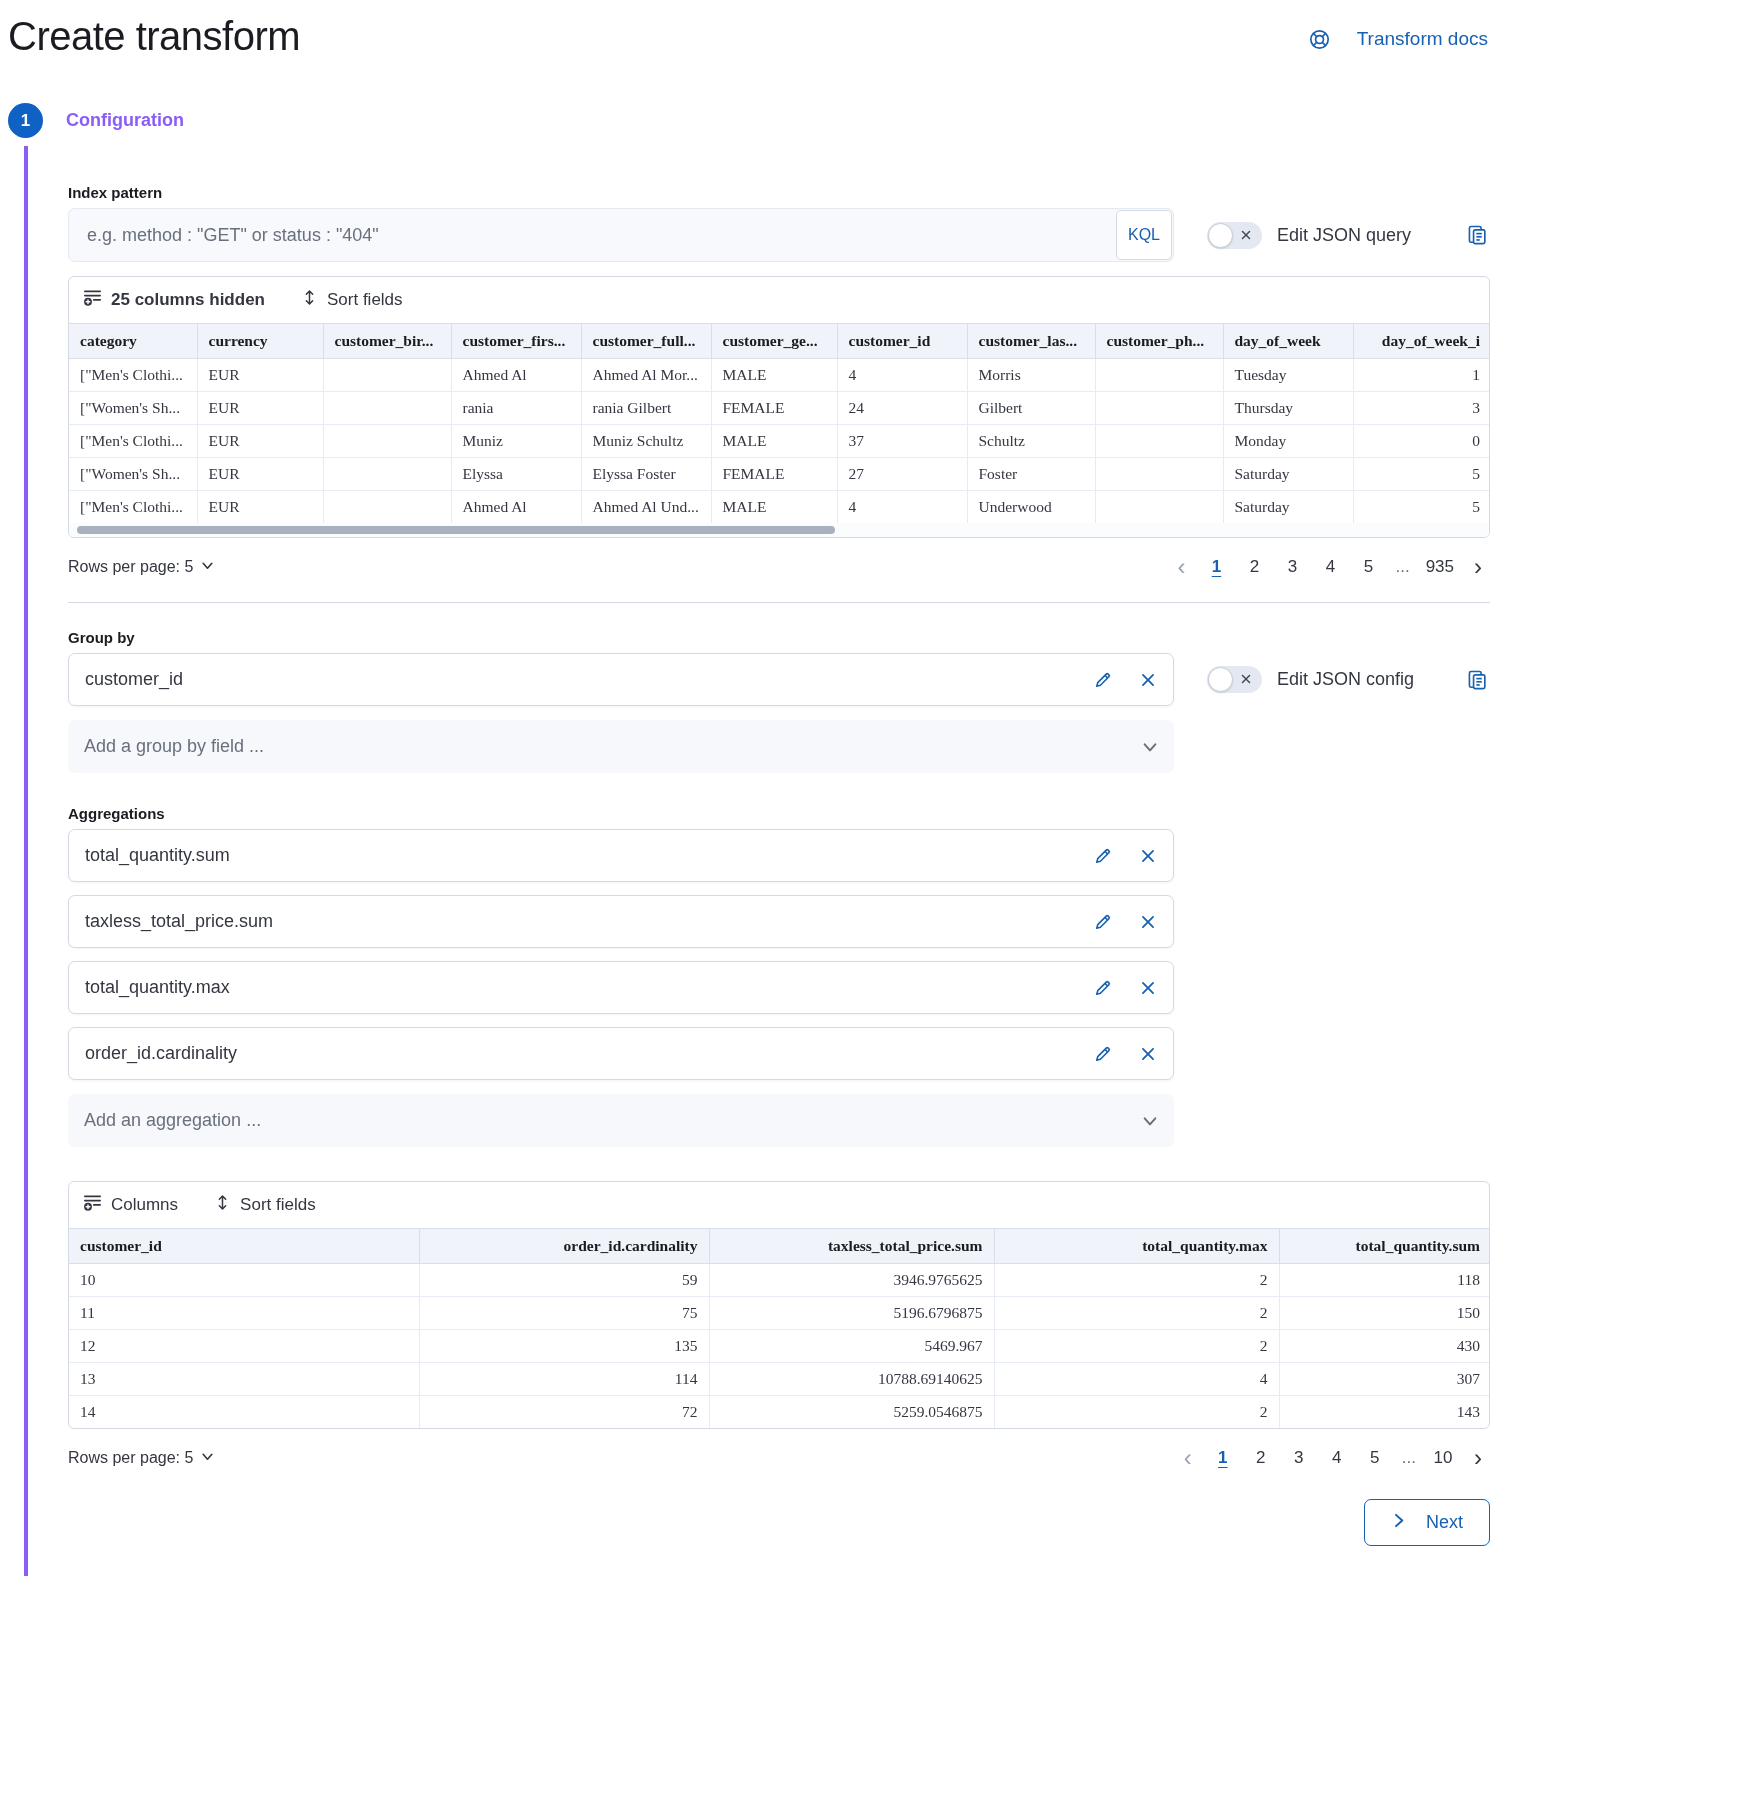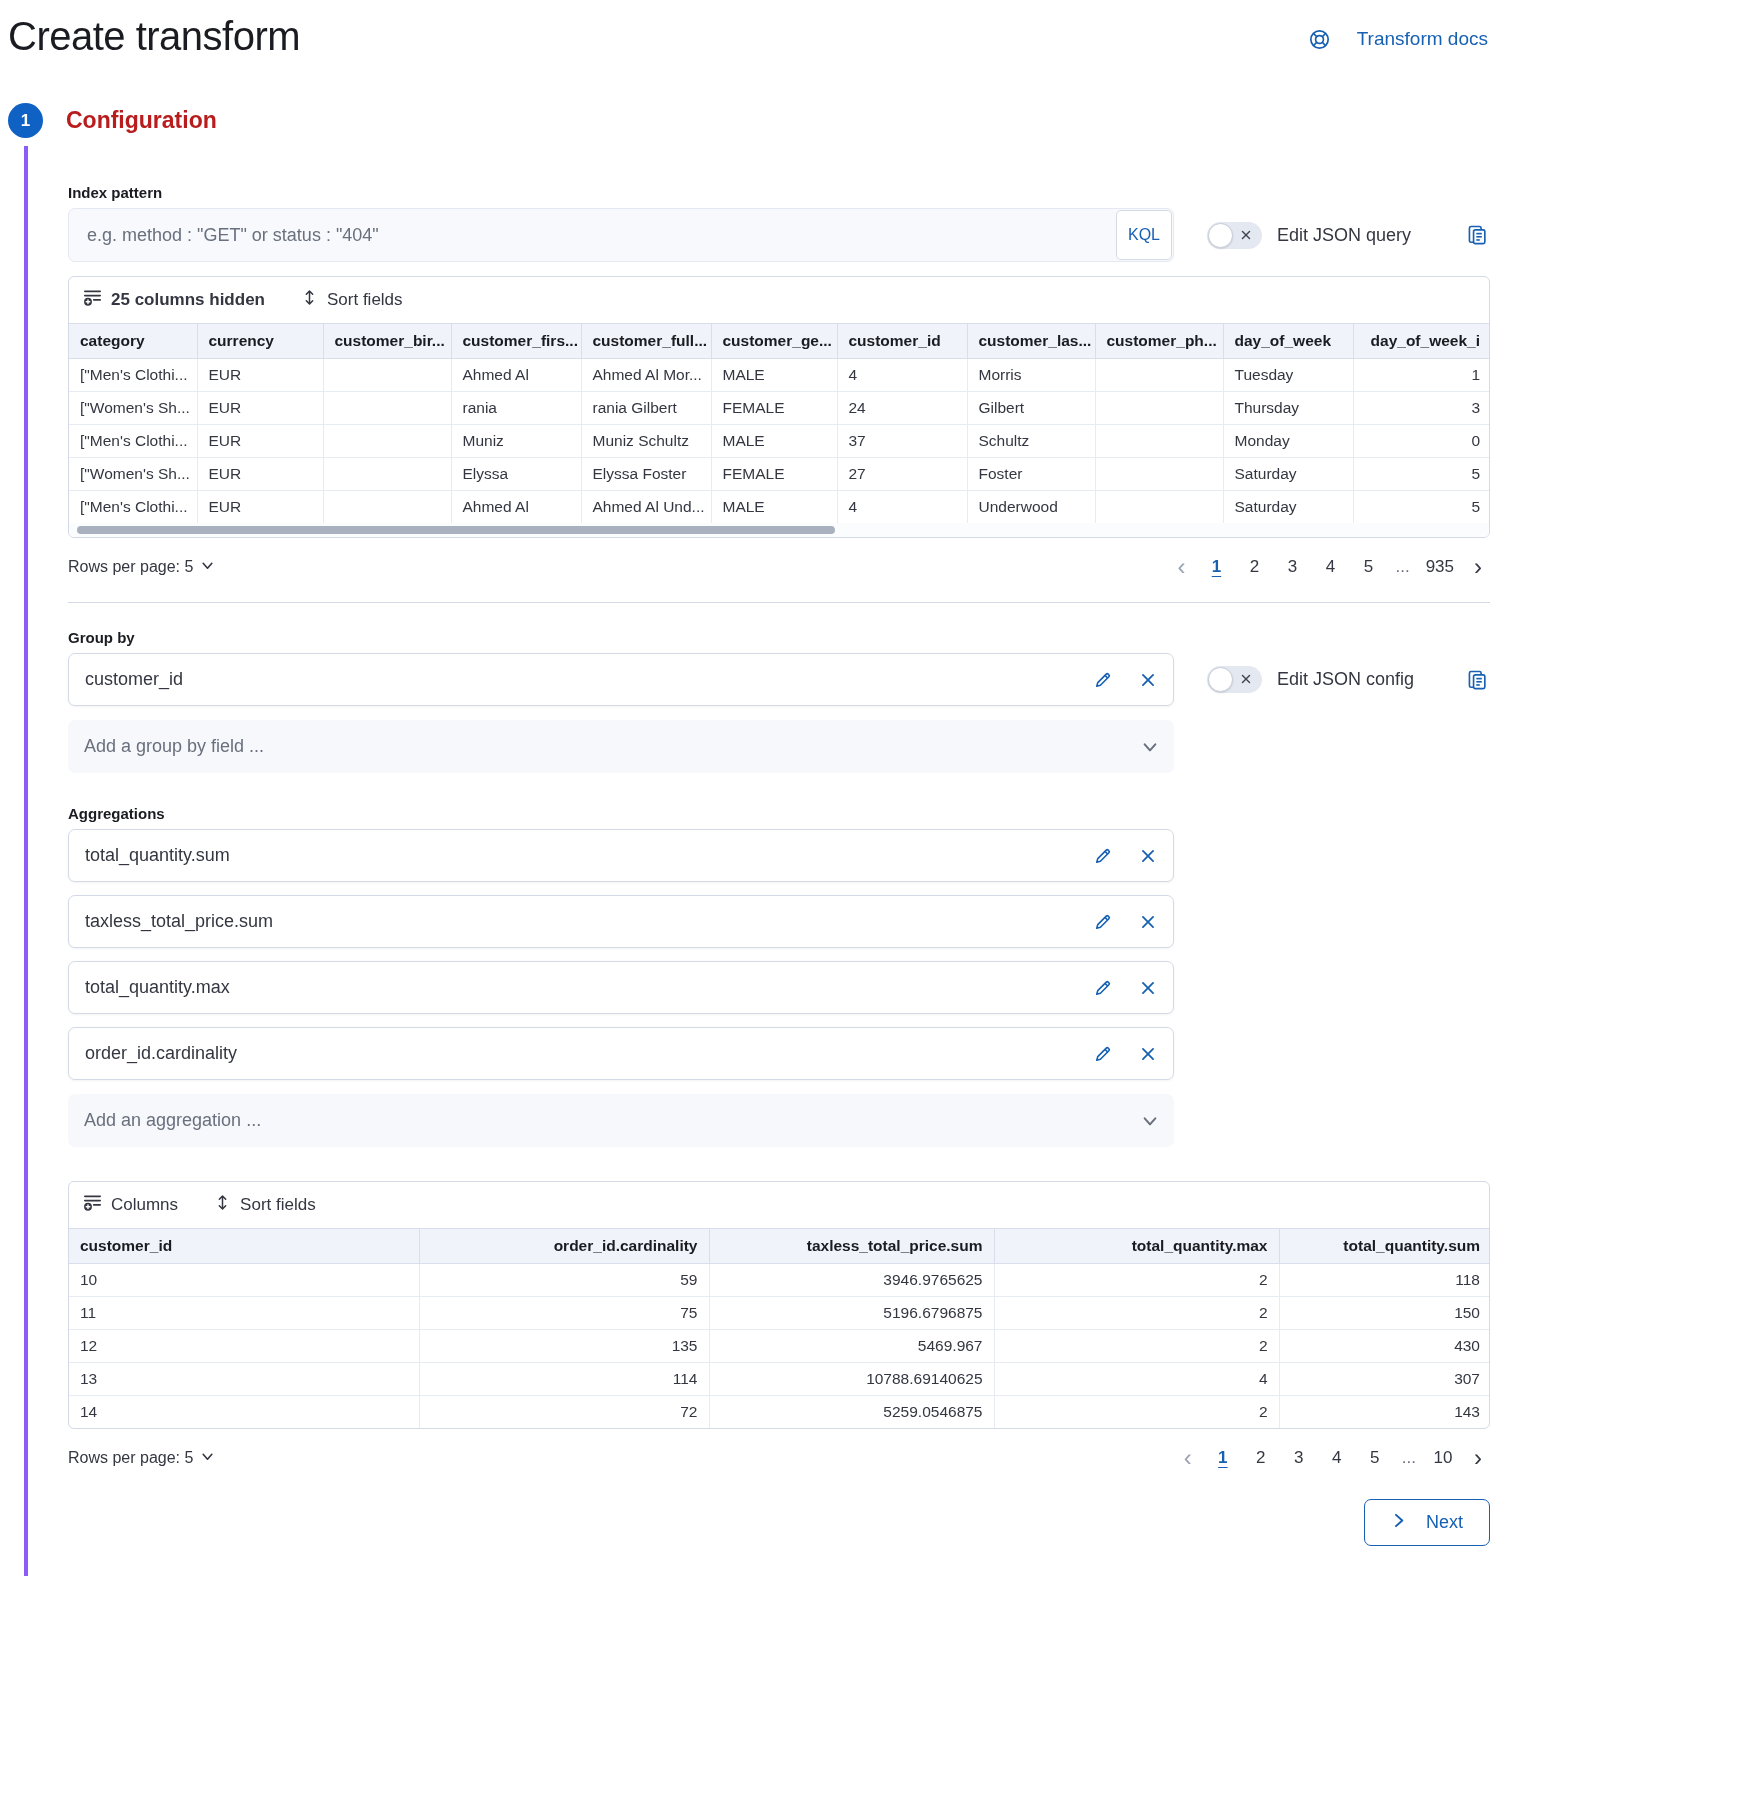--- a/index.html
+++ b/index.html
@@ -15,21 +15,21 @@
   
   .page-header { display:flex; justify-content:space-between; align-items:flex-start; }
   .page-title { font-size:40px; font-weight:400; color:#1a1c21; letter-spacing:-0.5px; }
   .docs-link { display:flex; align-items:center; gap:27px; color:#1760b2; font-size:19px; margin-top:14px; cursor:pointer; }
   .docs-link svg { display:block; }
 
   
   .step-header { display:flex; align-items:center; gap:23px; margin-top:44px; }
   .step-badge { width:35px; height:35px; border-radius:50%; background:#1061c4; color:#fff;
     font-size:17px; font-weight:700; display:flex; align-items:center; justify-content:center; }
-  .step-title { font-size:23px; font-weight:700; color:#b91c1c; }
+  .step-title { font-size:18px; font-weight:700; color:#8b5cf6; }
   .step-body { margin-left:16px; border-left:4px solid #8b5cf6; padding-left:40px; margin-top:8px; padding-top:38px; padding-bottom:30px; }
 
   .field-label { font-size:15px; font-weight:700; color:#1a1c21; margin-bottom:7px; }
   .index-value { font-size:18px; color:#343741; margin-bottom:24px; }
 
   
   .row-flex { display:flex; align-items:center; }
   .query-box { width:1106px; height:54px; background:#f7f9fc; border:1px solid #e3e8f1; border-radius:7px;
     display:flex; align-items:stretch; overflow:hidden; }
   .query-input { flex:1; border:none; outline:none; background:transparent; font-family:"Liberation Sans",sans-serif;
@@ -44,21 +44,21 @@
     background:#fff; border:1px solid #c6cdd9; box-shadow:0 1px 2px rgba(0,0,0,.12); }
   .switch .off-x { position:absolute; right:9px; top:6px; }
   .switch-label { font-size:18px; color:#343741; }
   .copy-btn { margin-left:auto; cursor:pointer; display:flex; }
 
   
   .grid-box { width:1422px; border:1px solid #d3dae6; border-radius:6px; overflow:hidden; margin-top:14px; background:#fff; }
   .grid-toolbar { display:flex; align-items:center; gap:36px; padding:11px 14px; }
   .toolbar-btn { display:flex; align-items:center; gap:9px; font-size:17px; font-weight:700; color:#343741; cursor:pointer; }
   .toolbar-btn.plain { font-weight:400; }
-  table.grid { border-collapse:collapse; table-layout:fixed; width:1422px; font-size:15.5px; }
+  table.grid { border-collapse:collapse; table-layout:fixed; width:1422px; font-size:15.5px;font-family:Liberation Serif, serif; }
   table.grid th { background:#f0f3f9; font-weight:700; color:#1a1c21; text-align:left; padding:8px 11px;
     border-top:1px solid #d9dfea; border-bottom:1px solid #d9dfea; border-right:1px solid #d9dfea;
     white-space:nowrap; overflow:hidden; }
   table.grid th:last-child { border-right:none; }
   table.grid td { padding:7px 11px; border-right:1px solid #e7ebf3; border-bottom:1px solid #e7ebf3;
     white-space:nowrap; overflow:hidden; color:#343741; }
   table.grid td:last-child { border-right:none; }
   table.grid tbody tr:last-child td { border-bottom:none; }
   .grid-source th:last-child, .grid-source td:last-child { text-align:right; }
   .grid-preview th:not(:first-child), .grid-preview td:not(:first-child) { text-align:right; }

